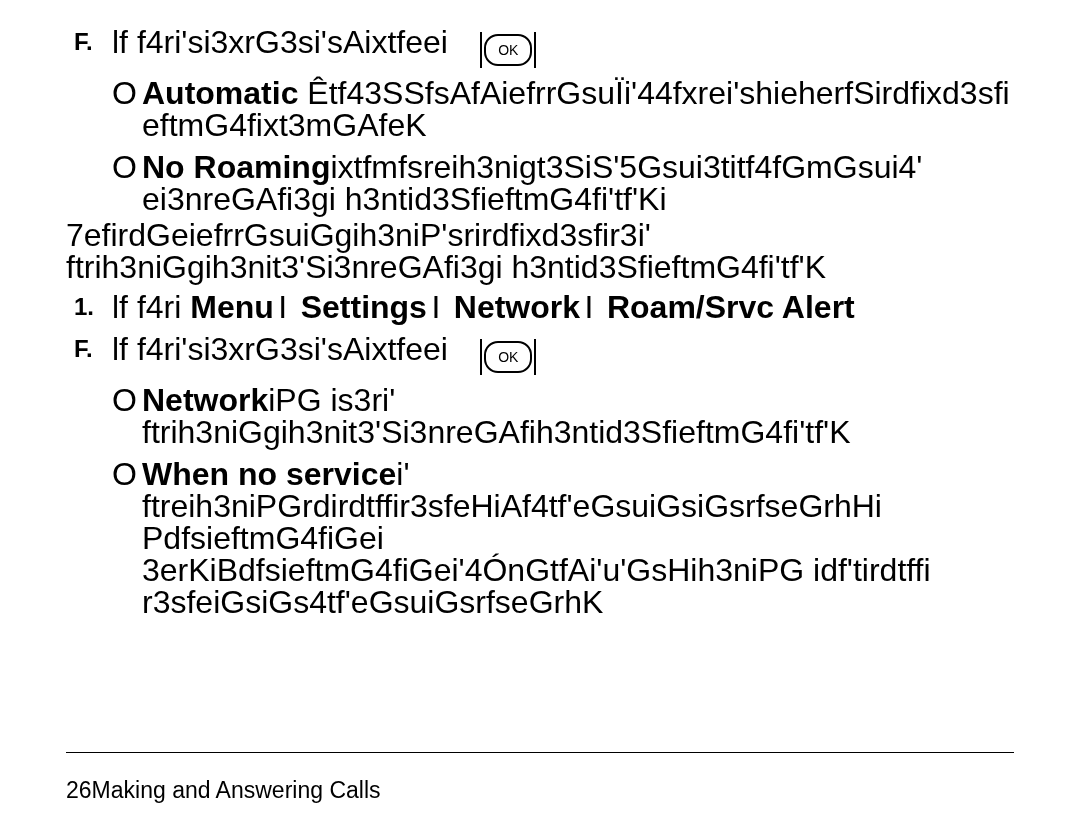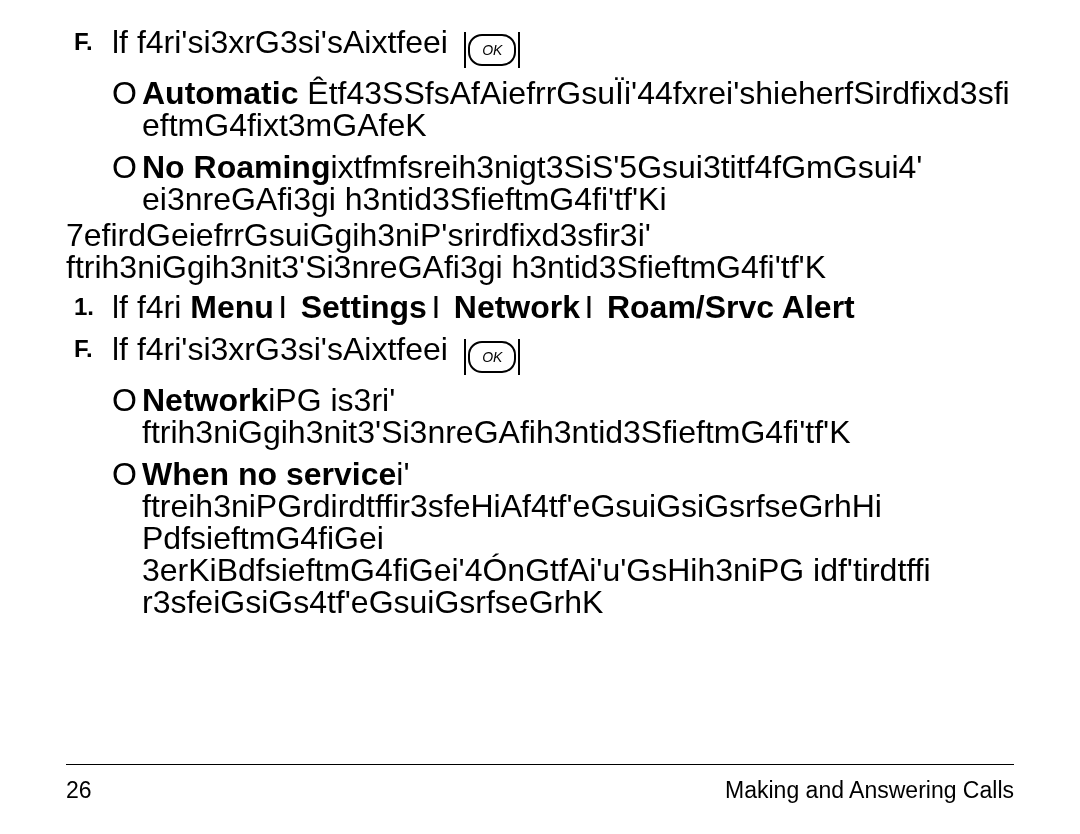--- a/index.html
+++ b/index.html
@@ -61,22 +61,21 @@
     align-items: center;
     justify-content: center;
     width: 44px;
     height: 28px;
     border: 2px solid #000;
     border-radius: 14px;
     font-size: 14px;
     font-weight: 400;
     position: relative;
     top: 1px;
-    margin-left: 8px;
-    font-style: italic;
+    margin-left: 24px;
   }
   .ok-icon::before, .ok-icon::after {
     content: "";
     position: absolute;
     width: 2px;
     height: 36px;
     background: #000;
     left: -6px;
     top: -4px;
   }
@@ -88,23 +87,22 @@
     display: inline-block;
     padding: 0 8px;
     vertical-align: middle;
   }
   .footer {
     position: absolute;
     bottom: 30px;
     left: 66px;
     right: 66px;
     border-top: 1px solid #000;
-    padding-top: 12px;
+    padding-top: 24px;
     display: flex;
-    justify-content: space-between;
     font-size: 23px;
   }
   .li-body {
     flex: 1;
   }
   .arrow-sep {
     display: inline-block;
     width: 18px;
     text-align: center;
   }

